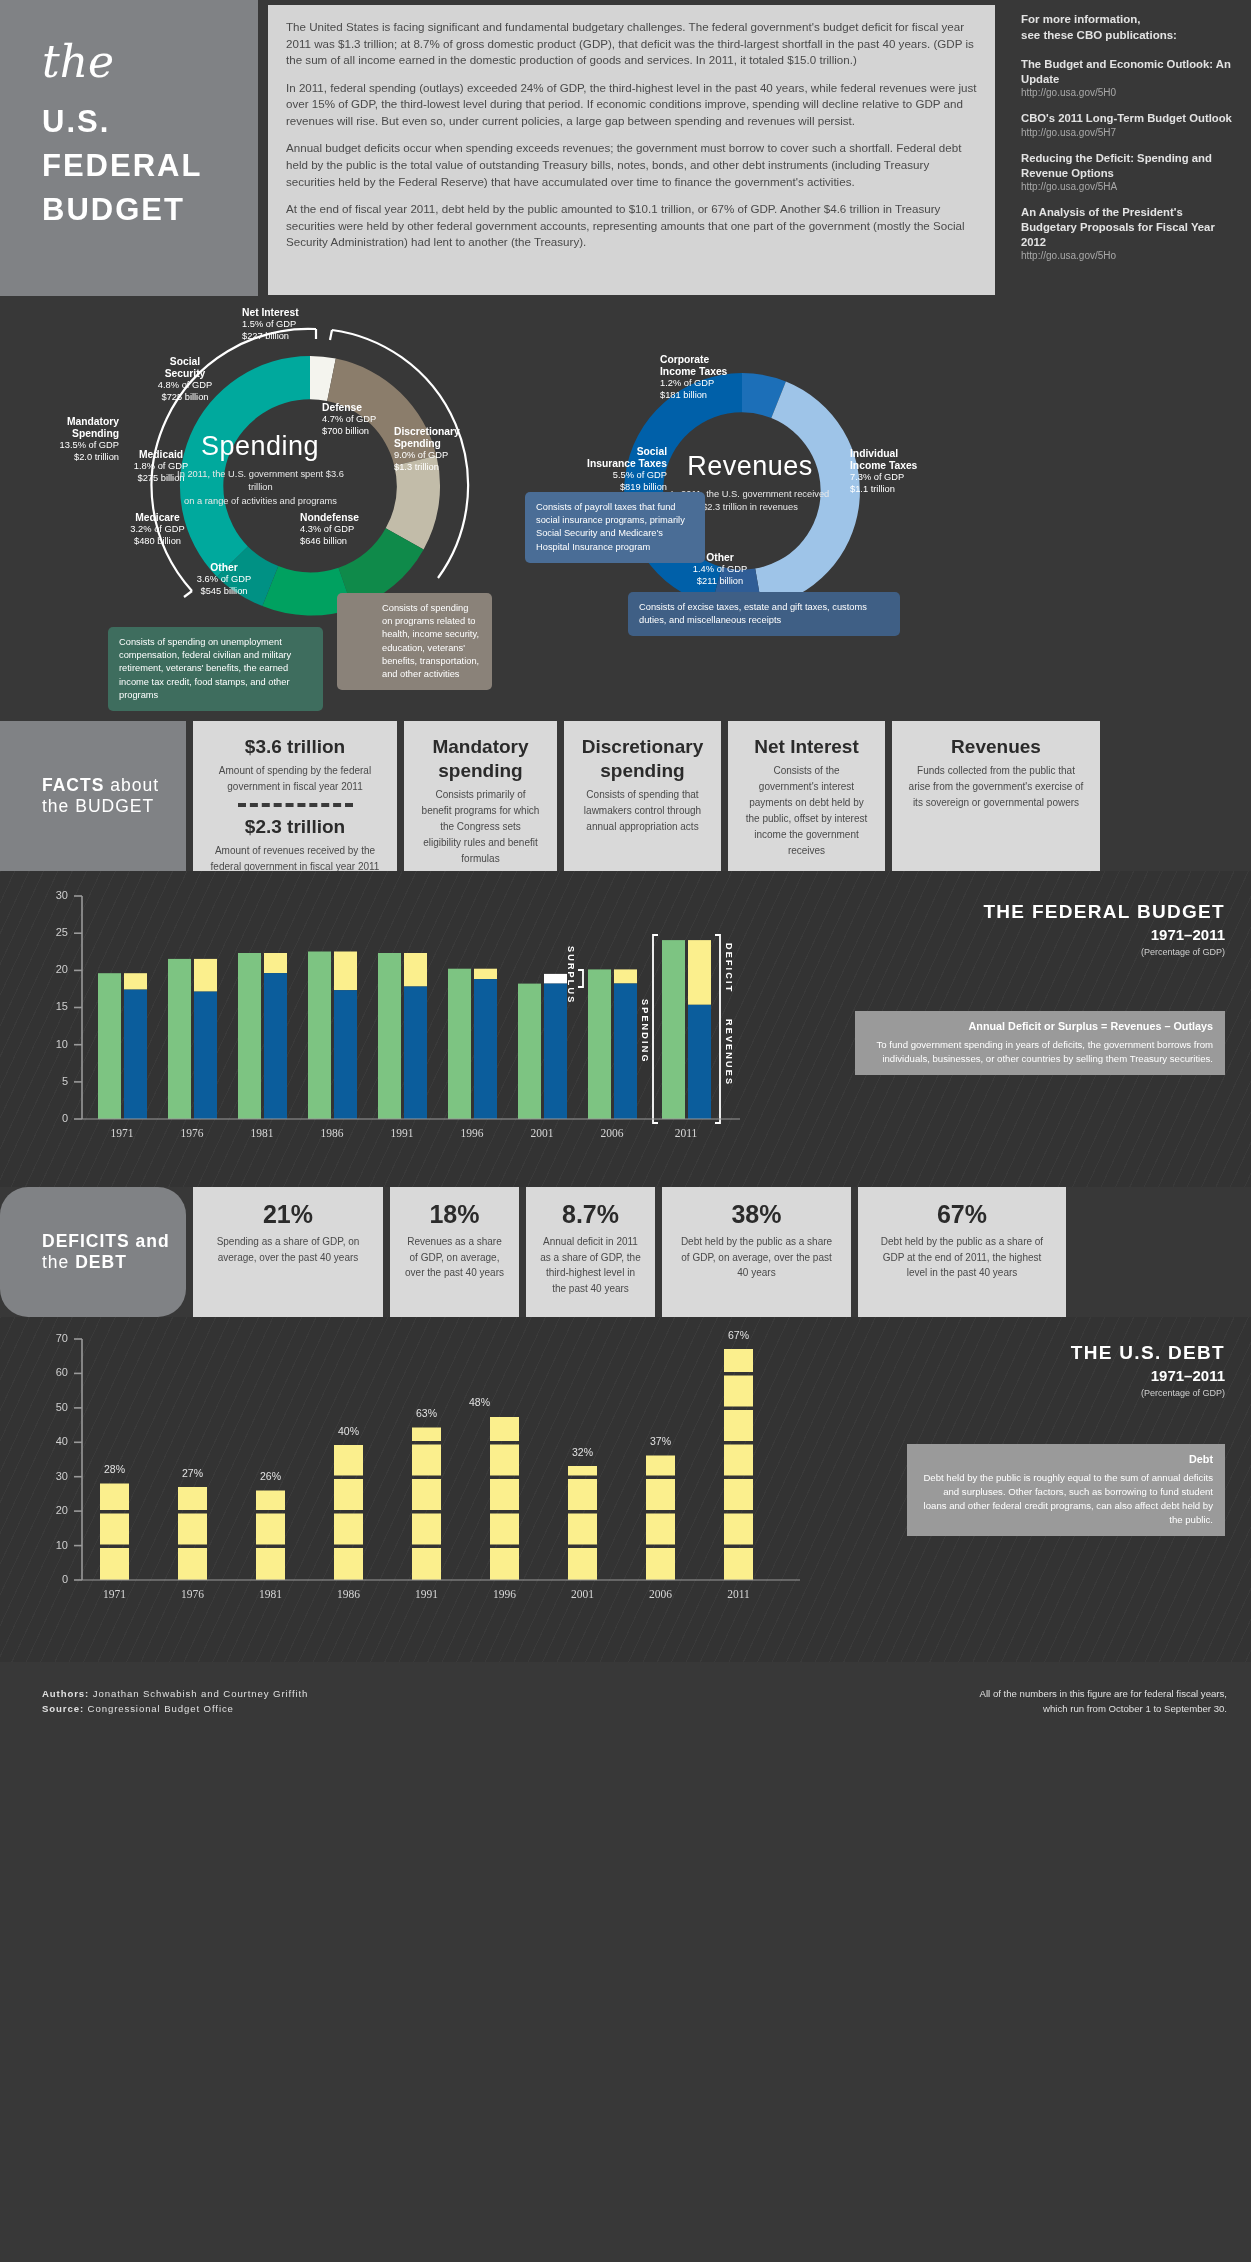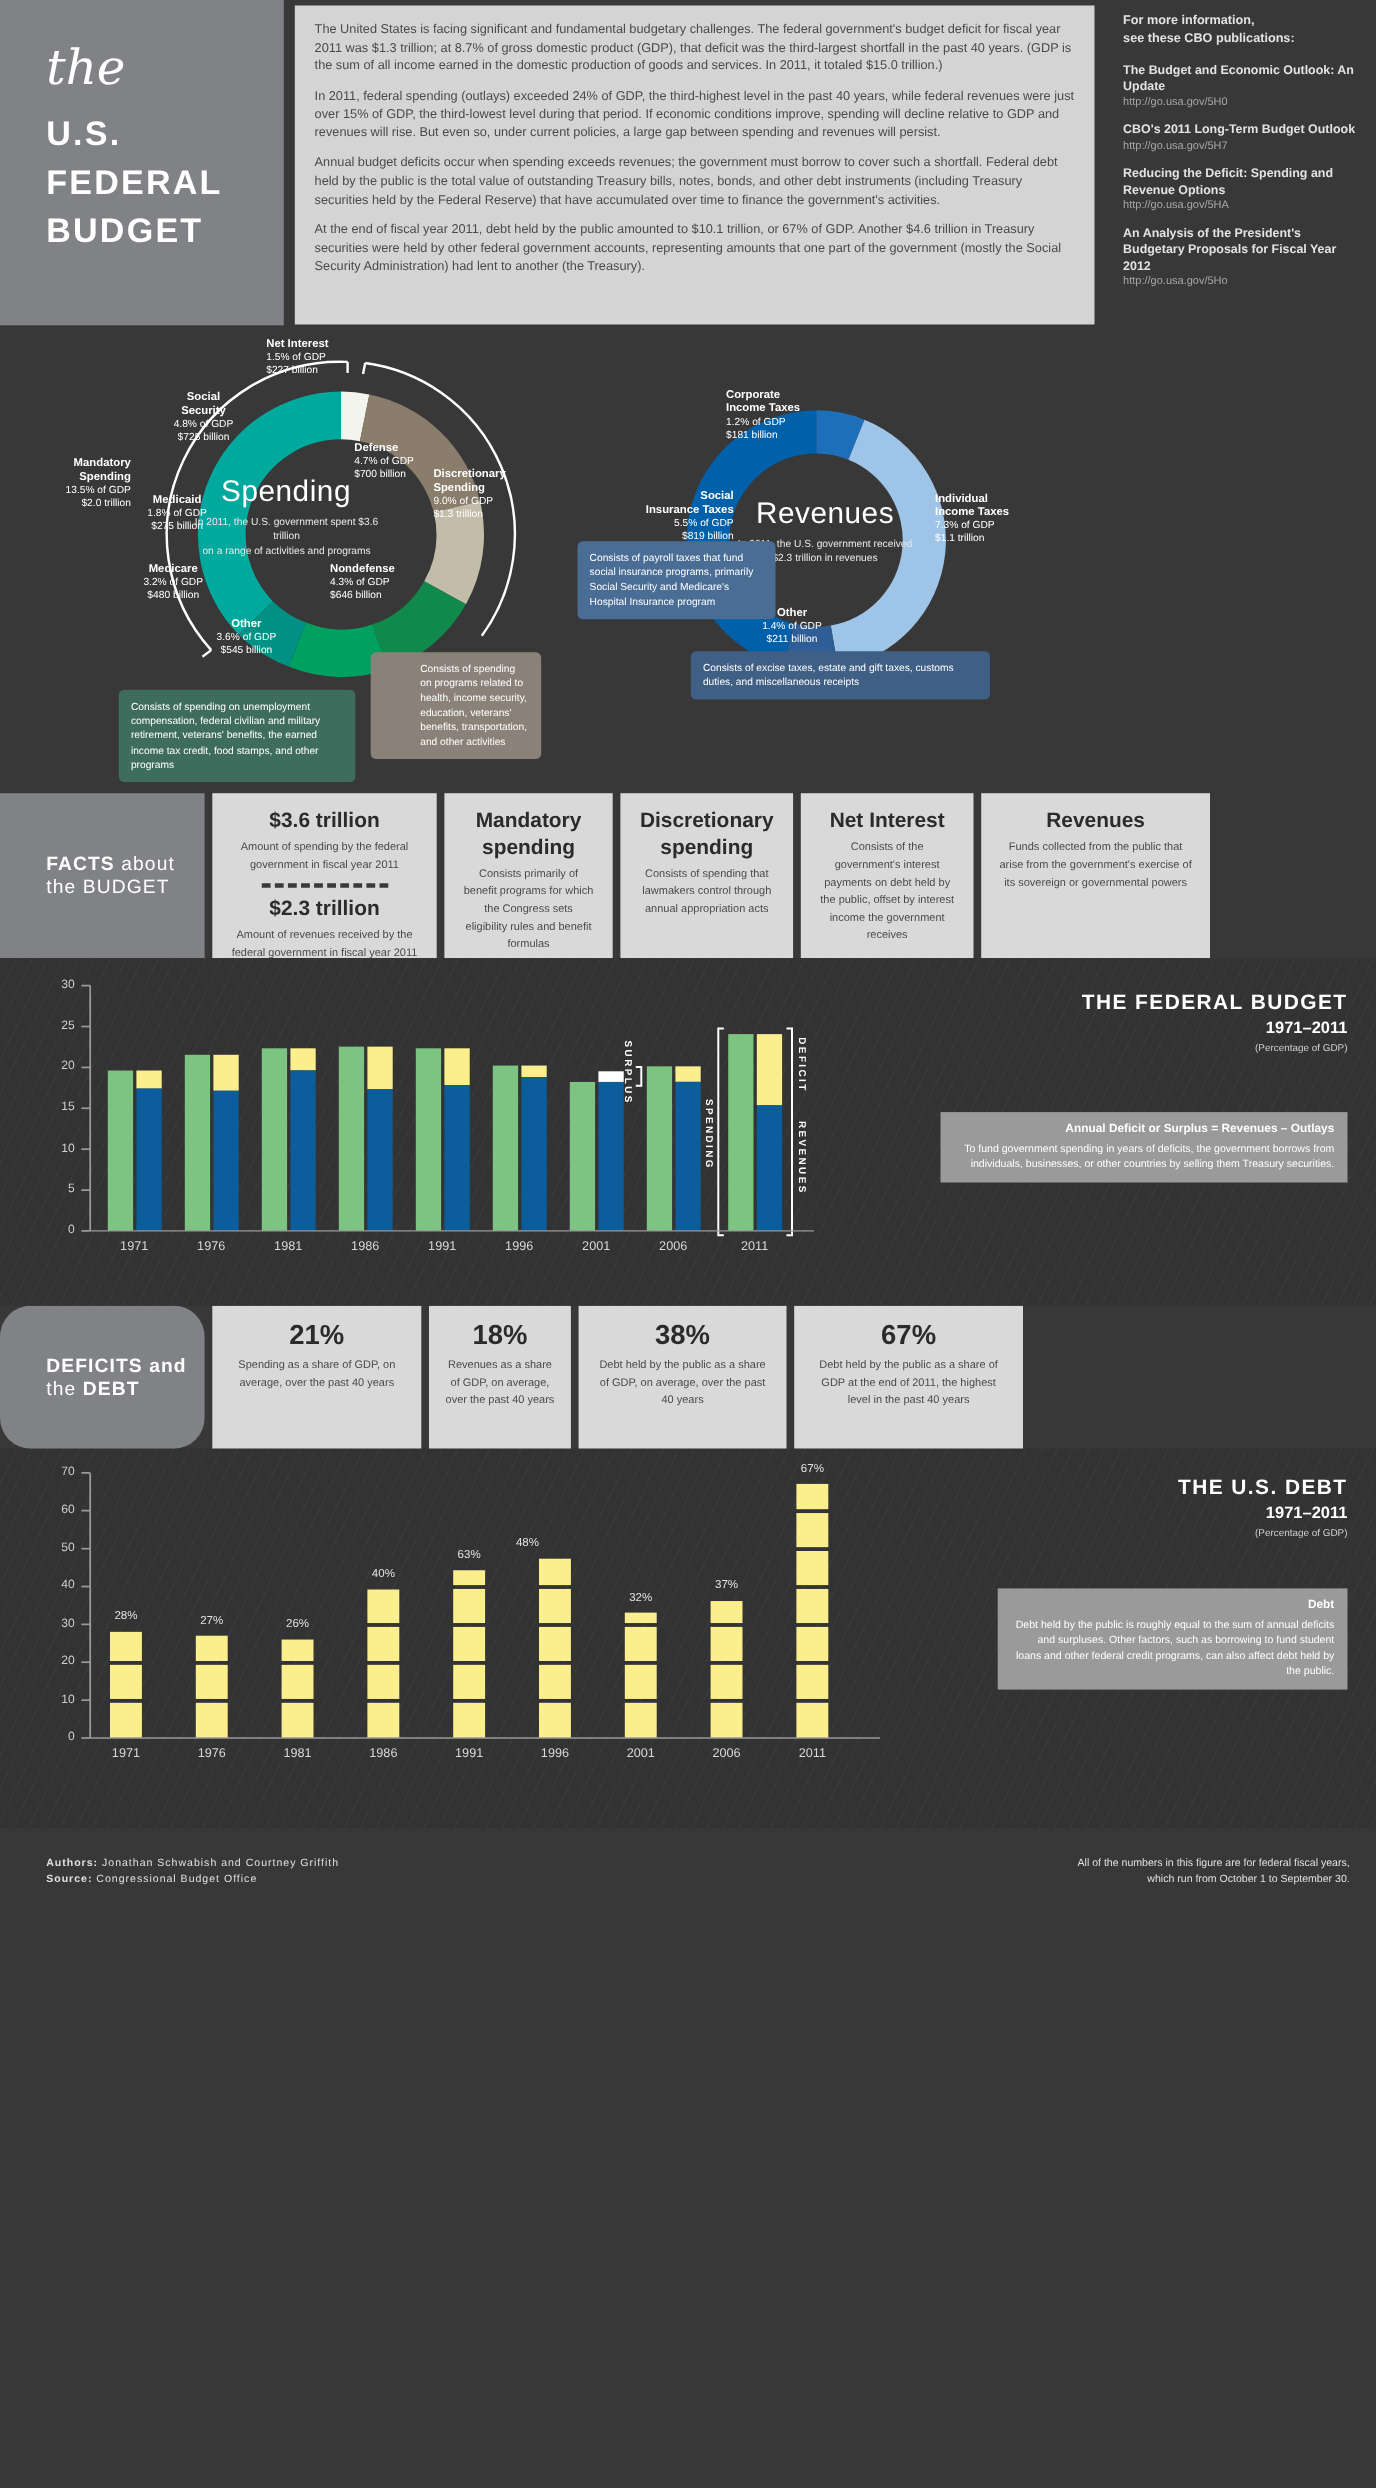--- a/index.html
+++ b/index.html
@@ -66,21 +66,21 @@
   .fact-card .small { font-size:10px; line-height:1.6; margin-top:4px; color:#4a4a4a; }
   .dash-sep { border-top:4px dashed #3a3a3a; width:115px; margin:8px auto 8px; }
 
   
   .chart-panel { position:relative; background:#333333; }
   .chart-panel .stripes {
     position:absolute; inset:0;
     background-image:repeating-linear-gradient(115deg, rgba(255,255,255,.035) 0 1px, transparent 1px 13px);
   }
   .axis-lbl { position:absolute; font-size:11px; color:#cfcfcf; text-align:right; }
-  .xlab { position:absolute; font-size:11.5px; color:#d8d8d8; text-align:center; }
+  .xlab { position:absolute; font-size:11.5px; color:#d8d8d8; text-align:center;font-family:Liberation Serif, serif; }
   .chart-title { position:absolute; text-align:right; }
   .chart-title .t1 { font-size:19px; font-weight:bold; letter-spacing:1.3px; }
   .chart-title .t2 { font-size:15px; font-weight:bold; margin-top:3px; }
   .chart-title .t3 { font-size:9px; color:#cfcfcf; margin-top:4px; }
   .note-box { position:absolute; background:#9a9a9a; color:#fff; padding:9px 12px; }
   .note-box .nt { font-weight:bold; font-size:10.8px; text-align:right; }
   .note-box .nb { font-size:9.6px; line-height:1.45; text-align:right; margin-top:6px; }
   .vert-lab { position:absolute; font-size:9px; letter-spacing:2.2px; font-weight:bold;
               writing-mode:vertical-rl; color:#fff; }
 
@@ -411,20 +411,24 @@
       <span style="font-weight:normal">the </span><span>DEBT</span>
     </div>
   </div>
   <div class="def-card" style="width:190px">
     <div class="pct">21%</div>
     <div class="d">Spending as a share of GDP, on average, over the past 40 years</div>
   </div>
   <div class="def-card" style="width:129px">
     <div class="pct">18%</div>
     <div class="d">Revenues as a share of GDP, on average, over the past 40 years</div>
+  </div>
+  <div class="def-card" style="width:129px">
+    <div class="pct">8.7%</div>
+    <div class="d">Annual deficit in 2011 as a share of GDP, the third-highest level in the past 40 years</div>
   </div>
   <div class="def-card" style="width:189px">
     <div class="pct">38%</div>
     <div class="d">Debt held by the public as a share of GDP, on average, over the past 40 years</div>
   </div>
   <div class="def-card" style="width:208px">
     <div class="pct">67%</div>
     <div class="d">Debt held by the public as a share of GDP at the end of 2011, the highest level in the past 40 years</div>
   </div>
 </div>

